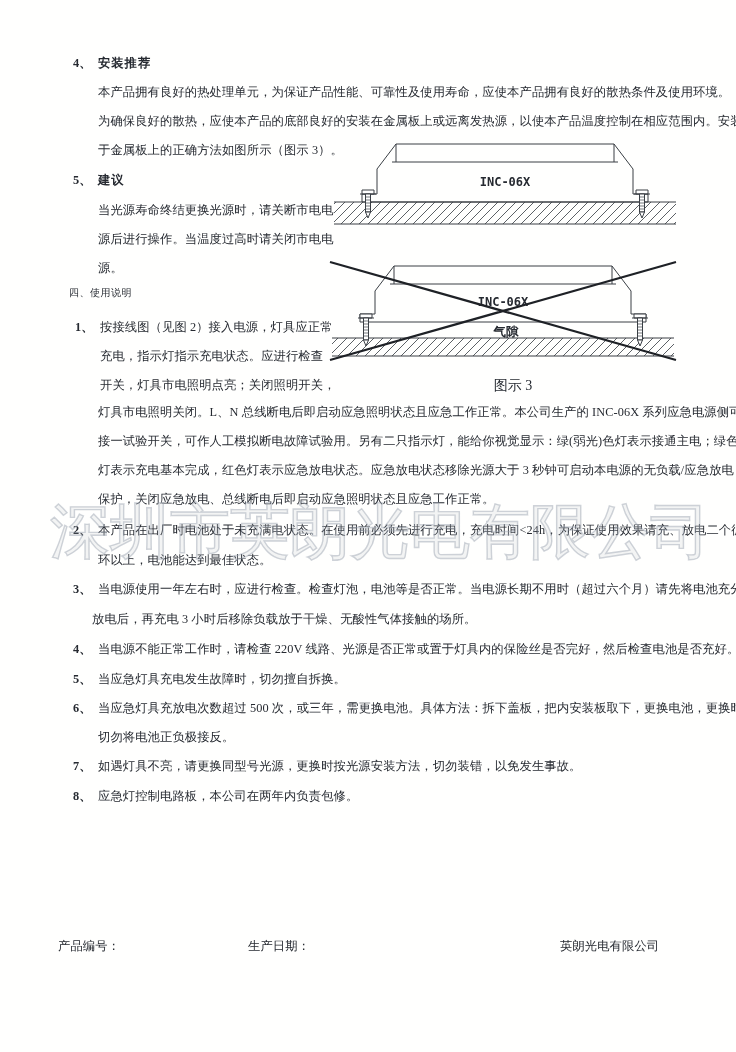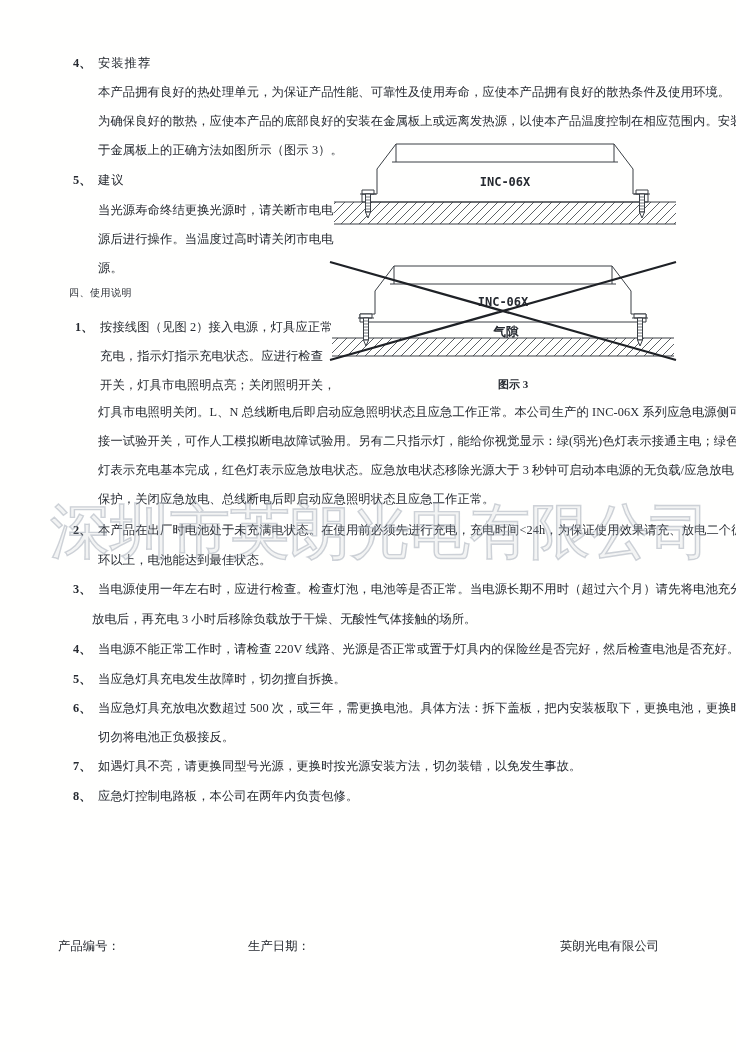--- a/index.html
+++ b/index.html
@@ -6,25 +6,25 @@
   .page{
     position:relative;width:736px;height:1052px;background:#fffffe;
     font-family:"Liberation Serif","DejaVu Serif",serif;
     color:#262a31;overflow:hidden;
   }
   .ln{
     position:absolute;font-size:12.3px;line-height:17px;height:17px;
     white-space:nowrap;font-weight:500;letter-spacing:0.1px;
   }
   .heading{font-size:10px;font-weight:normal;letter-spacing:0.5px;margin-left:29px;}
-  .sec-title{font-weight:400;letter-spacing:1px;}
+  .sec-title{font-weight:700;letter-spacing:1px;}
   .num{font-weight:600;}
   .fig{position:absolute;}
   .fig path,.fig line,.fig rect{vector-effect:non-scaling-stroke;}
-  .caption{position:absolute;font-size:11px;text-align:center;font-weight:700;}
+  .caption{position:absolute;font-size:14px;text-align:center;font-weight:400;}
   .watermark{
     position:absolute;left:50px;top:494px;width:680px;height:76px;
     font-size:60px;line-height:76px;white-space:nowrap;font-weight:normal;
     color:rgba(178,186,194,0.16);
     -webkit-text-stroke:1.4px rgba(150,160,172,0.45);
     pointer-events:none;
   }
   .footer{font-weight:400;}
 </style>
 </head>

